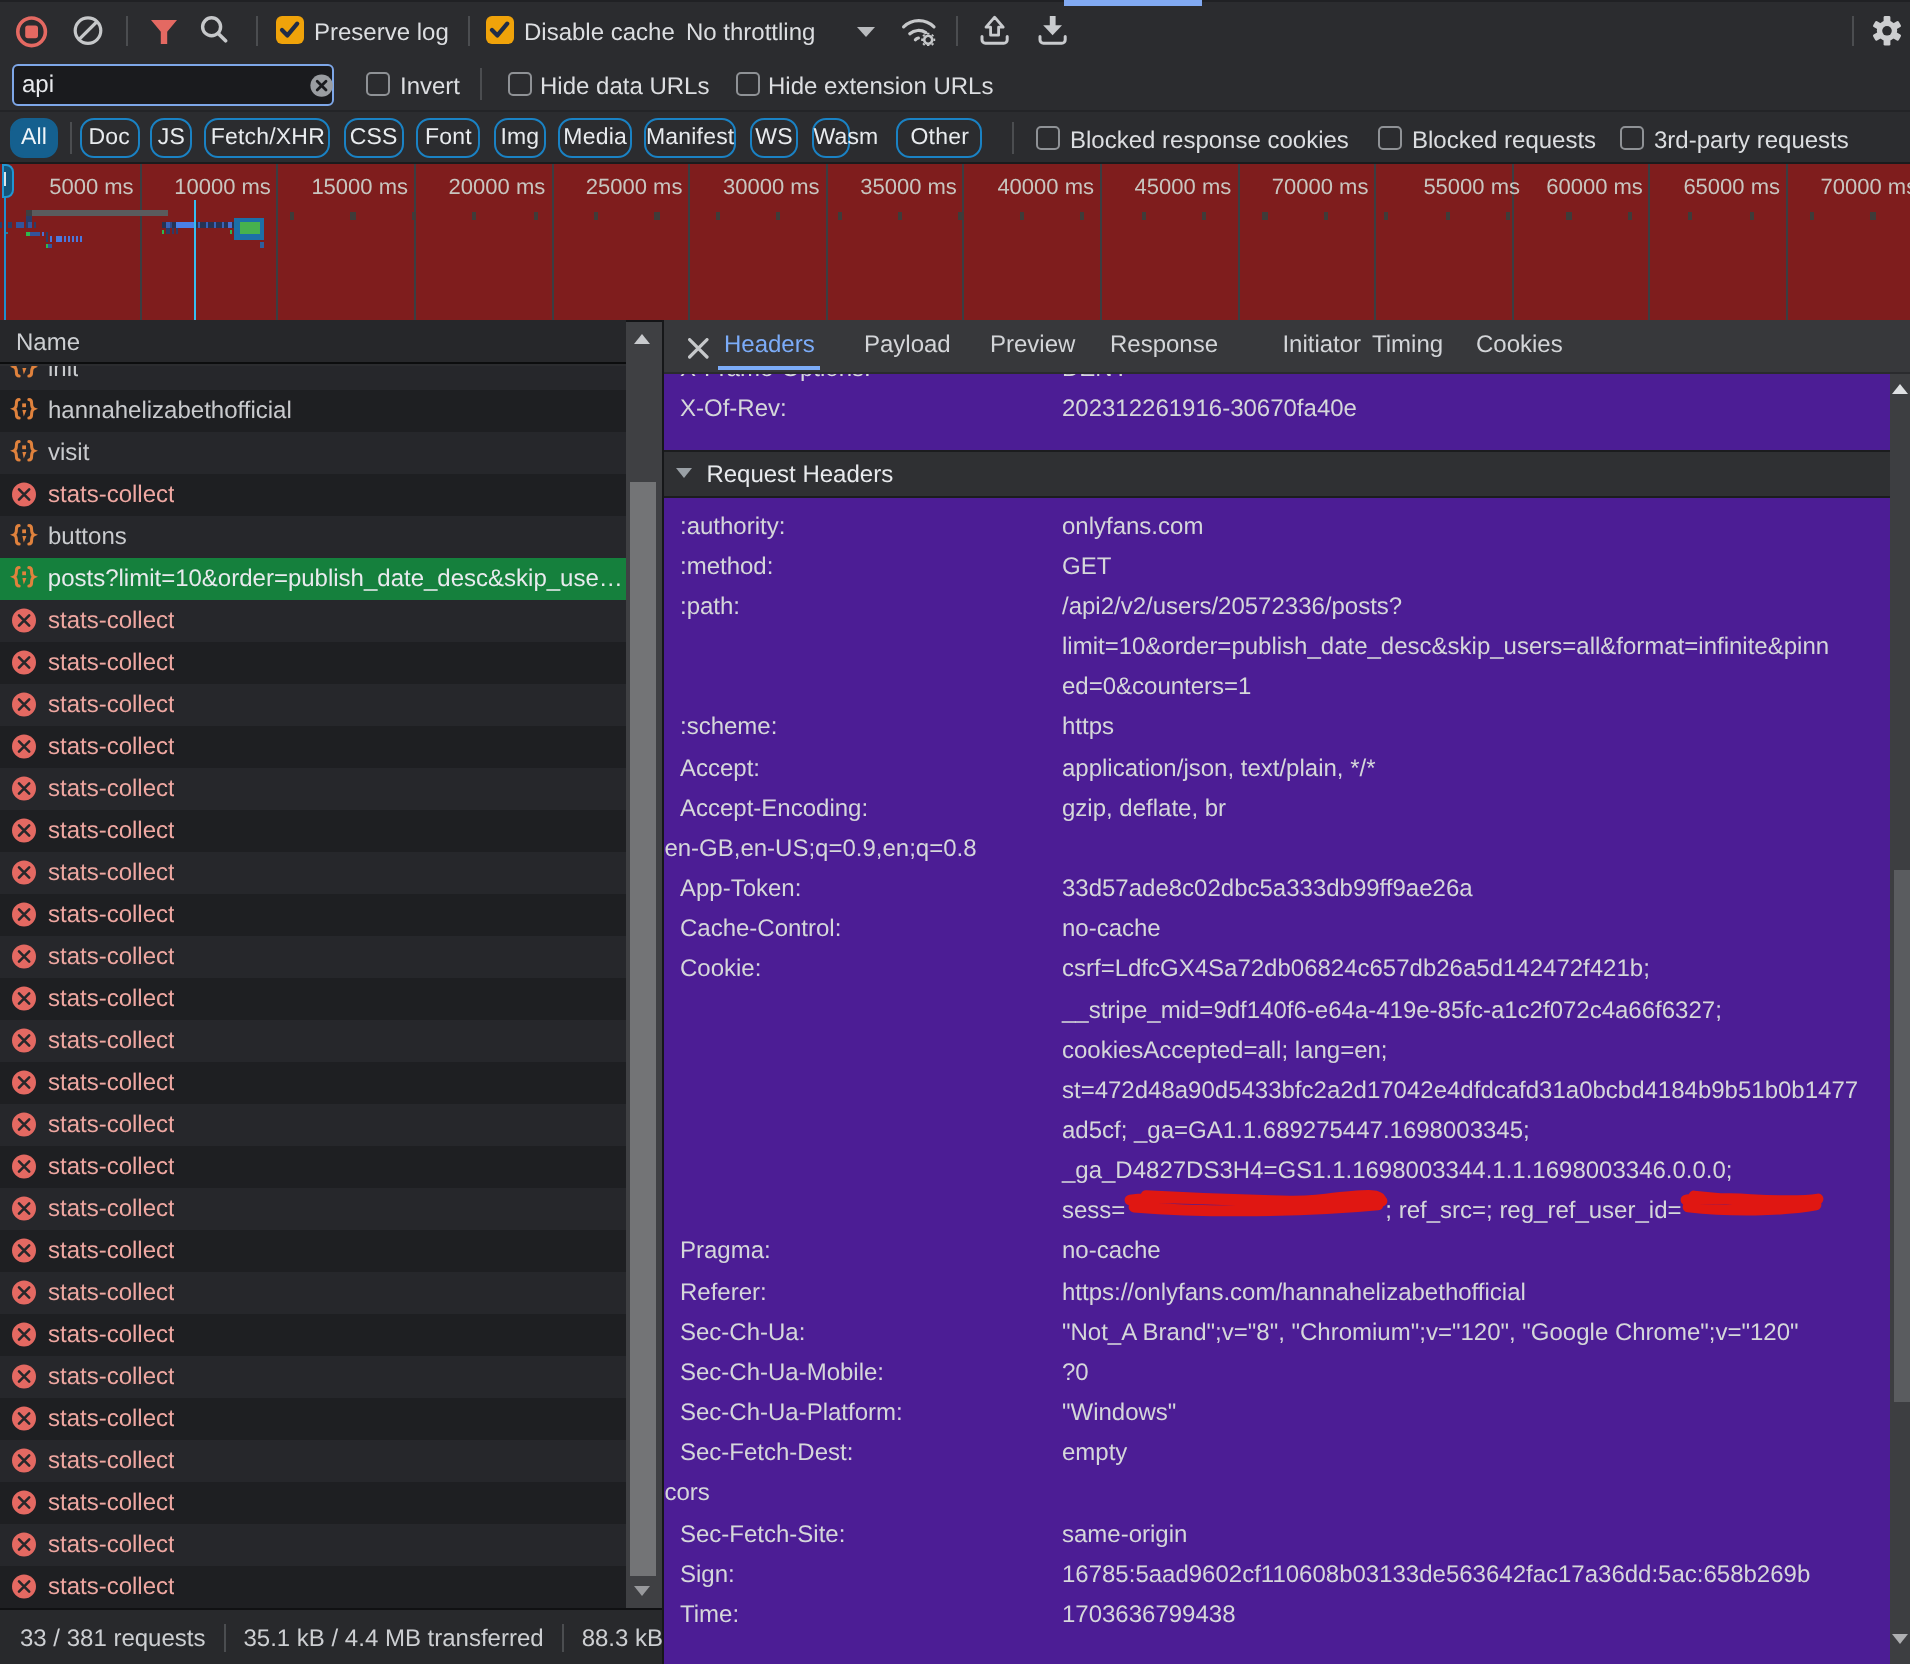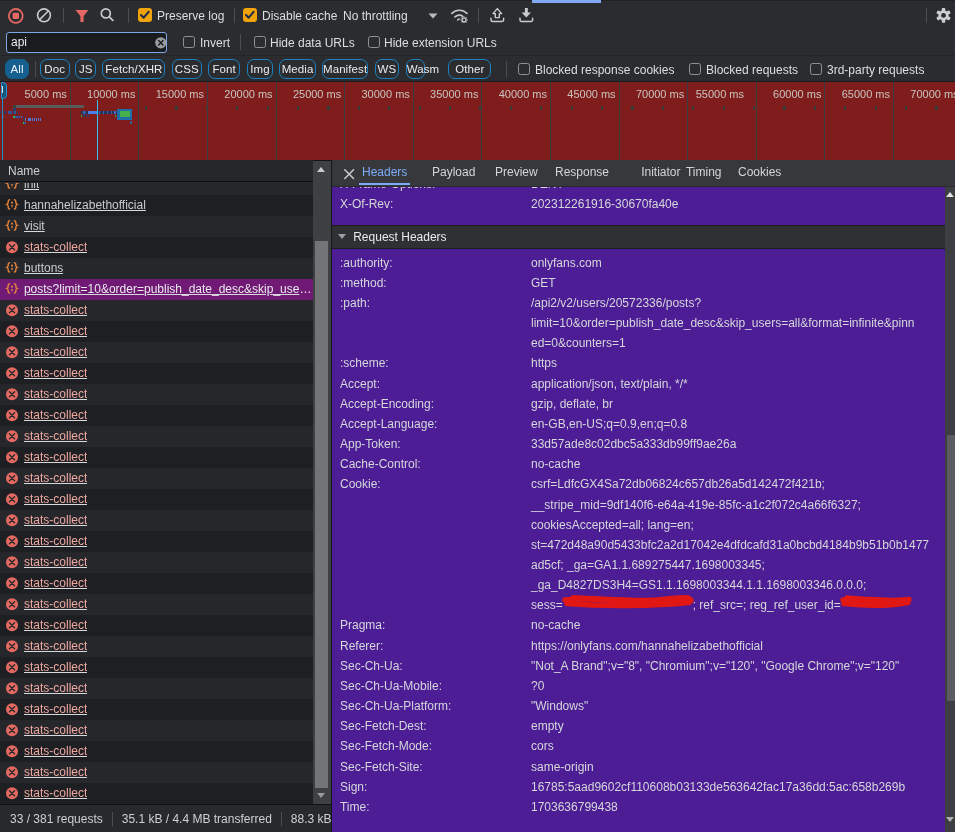--- a/index.html
+++ b/index.html
@@ -25,27 +25,27 @@
   .pill-sep{position:absolute;left:34.5px;top:2px;width:1px;height:16px;background:#4b4d50;}
   
   #overview{position:absolute;left:0;top:82px;width:955px;height:78px;background:#7f1d1d;overflow:hidden;}
   .gridline{position:absolute;top:0;width:1px;height:78px;background:#3b3d41;}
   .tick{position:absolute;top:5.5px;font-size:11px;color:#c8c5bf;white-space:nowrap;}
   .wfbit{position:absolute;}
   
   #name-header{position:absolute;left:0;top:160px;width:313px;height:22.4px;background:#26272a;
     border-bottom:1px solid #0c0d0e;}
   #req-viewport{position:absolute;left:0;top:182.6px;width:313px;height:621.7px;overflow:hidden;background:#1e1f22;}
-  #req-list{position:absolute;left:0;top:-9px;width:313px;text-decoration:underline;}
+  #req-list{position:absolute;left:0;top:-9px;width:313px;}
   .req-row{height:21px;display:flex;align-items:center;padding-left:5px;white-space:nowrap;overflow:hidden;}
   .req-row .nm{margin-left:5px;overflow:hidden;text-overflow:ellipsis;color:#c9cbce;}
   .req-row.err .nm{color:#efa8a2;}
   .req-row.r-even{background:#26272b;}
   .req-row.r-odd{background:#1e1f22;}
-  .req-row.selected{background:#701a75;}
+  .req-row.selected{background:#15803d;}
   .req-row.selected .nm{color:#e8eaed;}
   
   #lsb{position:absolute;left:313px;top:161px;width:17.6px;height:643.3px;background:#3f4043;}
   #lsb .thumb{position:absolute;left:1.7px;top:80.4px;width:13px;height:546.7px;background:#737476;}
   .arr-up{width:0;height:0;border-left:4.5px solid transparent;border-right:4.5px solid transparent;border-bottom:5.5px solid #c8cacd;}
   .arr-dn{width:0;height:0;border-left:4.5px solid transparent;border-right:4.5px solid transparent;border-top:5.5px solid #98999c;}
   
   #status-bar{position:absolute;left:0;top:804.3px;width:331px;height:27.7px;background:#28292c;
     border-top:1px solid #101113;display:flex;align-items:center;color:#cdcfd2;overflow:hidden;}
   #status-bar span{white-space:nowrap;flex:0 0 auto;}
@@ -219,21 +219,21 @@
         <span class="tick" style="right: 545.2px;">30000 ms</span>
         <div class="gridline" style="left: 481.4px;"></div>
         <span class="tick" style="right: 476.6px;">35000 ms</span>
         <div class="gridline" style="left: 550px;"></div>
         <span class="tick" style="right: 408px;">40000 ms</span>
         <div class="gridline" style="left: 618.6px;"></div>
         <span class="tick" style="right: 339.4px;">45000 ms</span>
         <div class="gridline" style="left: 687.2px;"></div>
         <span class="tick" style="right: 270.8px;">70000 ms</span>
         <div class="gridline" style="left: 755.8px;"></div>
-        <span class="tick" style="right: 211px;">55000 ms</span>
+        <span class="tick" style="right: 195px;">55000 ms</span>
         <div class="gridline" style="left: 824.4px;"></div>
         <span class="tick" style="right: 133.6px;">60000 ms</span>
         <div class="gridline" style="left: 893px;"></div>
         <span class="tick" style="right: 65px;">65000 ms</span>
         <span class="tick" style="right: -3.6px;">70000 ms</span>
       </div>
     <div id="ov-marks">
         <div class="wfbit" style="left: 145px; top: 24.2px; width: 2.2px; height: 3.4px; background: rgb(63, 59, 57);"></div>
         <div class="wfbit" style="left: 175.4px; top: 24.2px; width: 2.2px; height: 3.4px; background: rgb(63, 59, 57);"></div>
         <div class="wfbit" style="left: 205.8px; top: 24.2px; width: 2.2px; height: 3.4px; background: rgb(63, 59, 57);"></div>
@@ -601,21 +601,20 @@
             <div>application/json, text/plain, */*</div>
           </div>
         </div>
         <div class="kv">
           <div class="k">Accept-Encoding:</div>
           <div class="v">
             <div>gzip, deflate, br</div>
           </div>
         </div>
         <div class="kv">
-          <div class="k">Accept-Language:</div>
           <div class="v">
             <div>en-GB,en-US;q=0.9,en;q=0.8</div>
           </div>
         </div>
         <div class="kv">
           <div class="k">App-Token:</div>
           <div class="v">
             <div>33d57ade8c02dbc5a333db99ff9ae26a</div>
           </div>
         </div>
@@ -671,21 +670,20 @@
             <div>"Windows"</div>
           </div>
         </div>
         <div class="kv">
           <div class="k">Sec-Fetch-Dest:</div>
           <div class="v">
             <div>empty</div>
           </div>
         </div>
         <div class="kv">
-          <div class="k">Sec-Fetch-Mode:</div>
           <div class="v">
             <div>cors</div>
           </div>
         </div>
         <div class="kv">
           <div class="k">Sec-Fetch-Site:</div>
           <div class="v">
             <div>same-origin</div>
           </div>
         </div>

